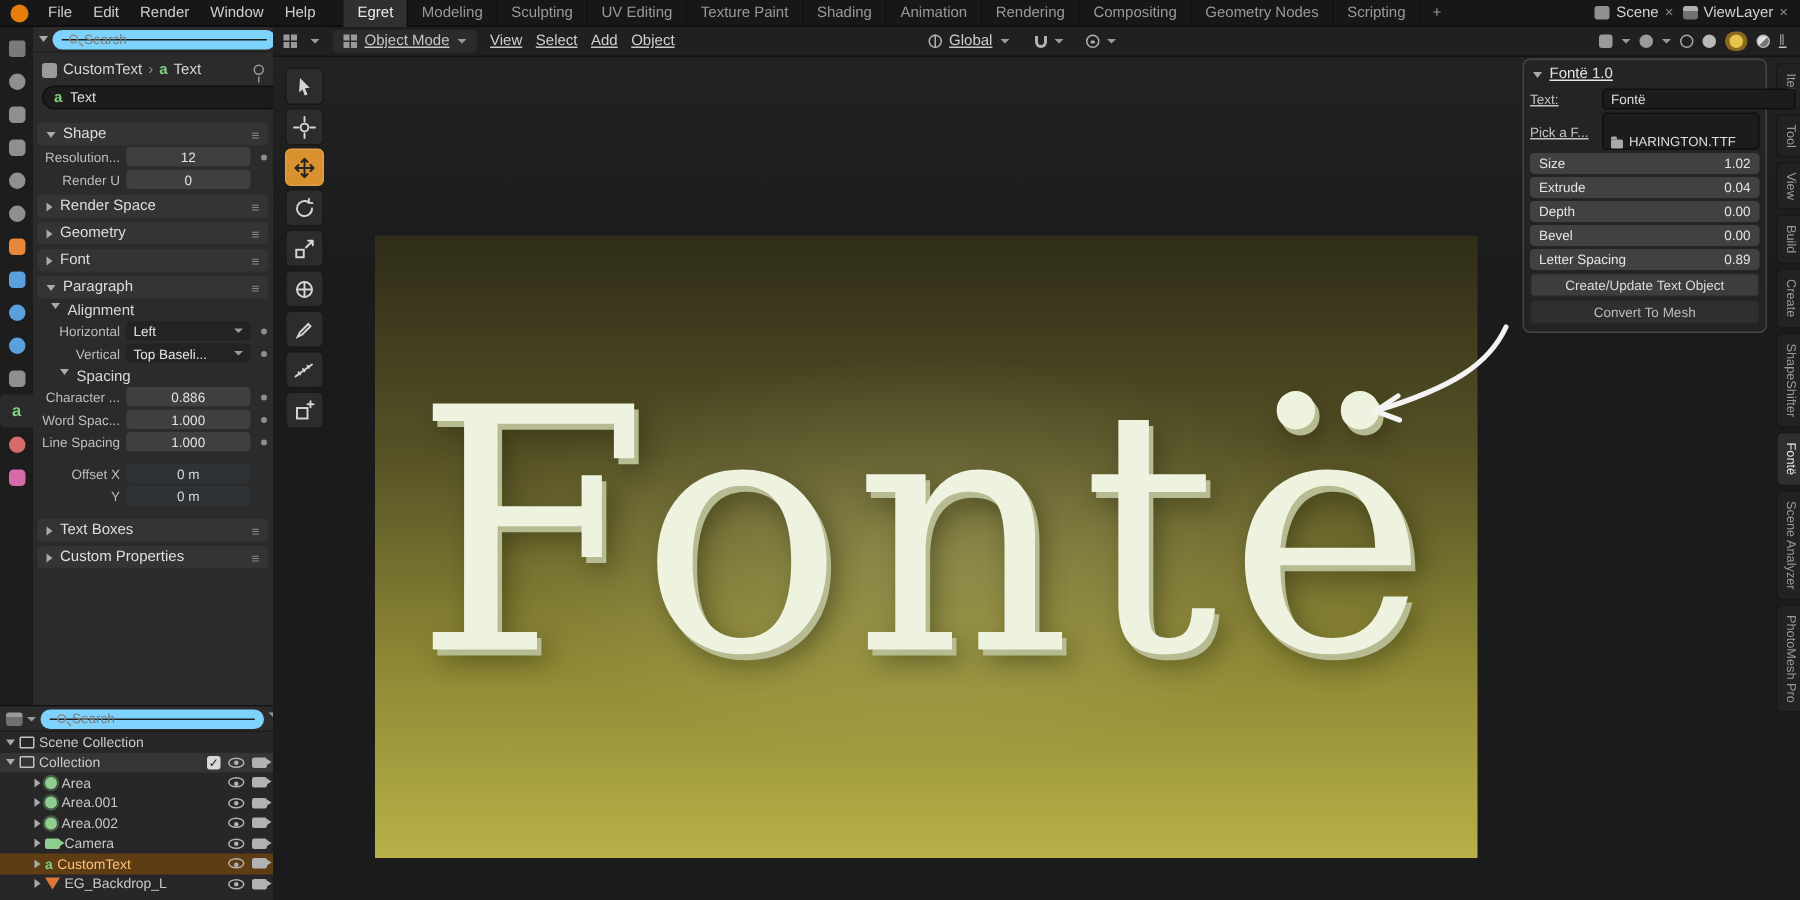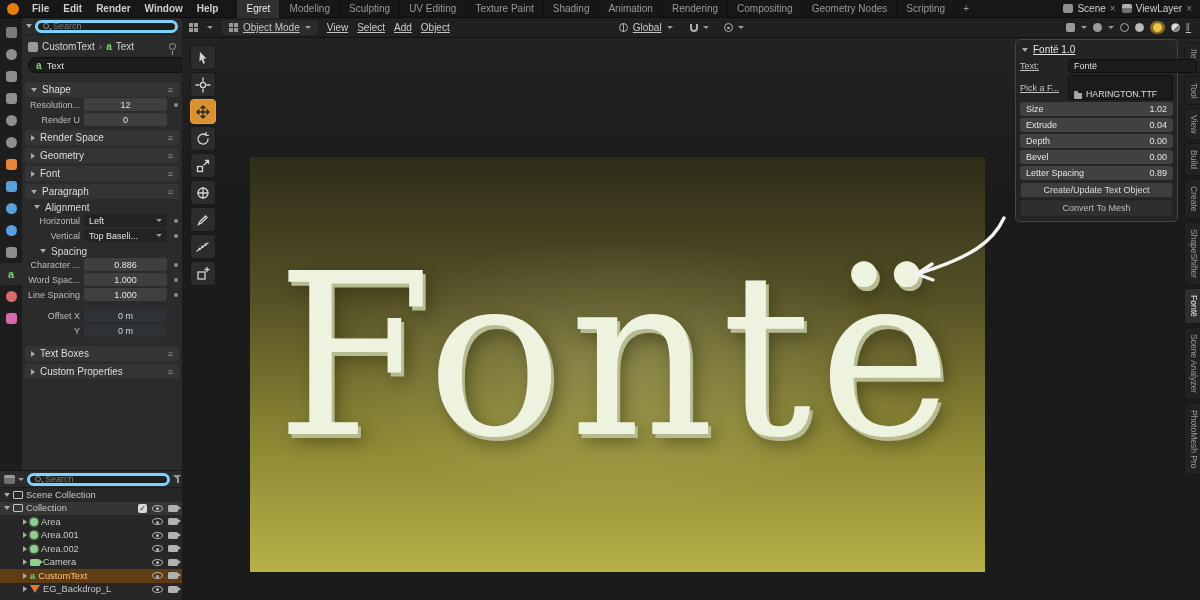--- a/index.html
+++ b/index.html
@@ -2,21 +2,21 @@
 <html><head>
 <meta charset="utf-8">
 <style>
   * { margin:0; padding:0; box-sizing:border-box; }
   html,body { width:1200px; height:600px; overflow:hidden; }
   body { background:#1a1a1a; font-family:"Liberation Sans", sans-serif; font-size:10px; color:#c5c5c5; position:relative; }
 
   
   #topbar { position:absolute; left:0; top:0; width:1200px; height:18px; background:#171717; border-bottom:1px solid #0d0d0d; display:flex; align-items:center; z-index:60; }
   .logo { width:12px; height:12px; border-radius:50%; background:#e87d0d; margin:0 6px 0 7px; flex:none; }
-  .menu { padding:0 7px; color:#cfcfcf; cursor:default;font-weight:bold; }
+  .menu { padding:0 7px; color:#cfcfcf; cursor:default; }
   .ws-tabs { display:flex; margin-left:12px; height:18px; }
   .ws-tab { display:flex; align-items:center; padding:0 9px; color:#999; border-right:1px solid #101010; }
   .ws-tab.active { background:#303030; color:#ececec; }
   .ws-add { display:flex; align-items:center; padding:0 8px; color:#999; }
   .topbar-right { margin-left:auto; display:flex; align-items:center; gap:6px; padding-right:8px; }
   .tb-widget { display:flex; align-items:center; gap:4px; color:#d0d0d0; }
   .tb-ic { width:10px; height:9px; background:#909090; border-radius:2px; }
   .tb-ic.layers { background:linear-gradient(180deg,#b0b0b0 40%,#707070 40%); }
   .tb-x { color:#8a8a8a; }
 
@@ -36,21 +36,21 @@
   #props-tabstrip { position:absolute; left:0; top:0; width:22px; height:452px; background:#1d1d1d; display:flex; flex-direction:column; align-items:stretch; padding-top:3px; }
   .ptab { height:22px; display:flex; align-items:center; justify-content:center; }
   .ptab-shape { width:11px; height:11px; border-radius:3px; background:#8f8f8f; }
   .ptab-shape.orange { background:#e8873a; } .ptab-shape.blue { background:#5aa0dc; }
   .ptab-shape.pink { background:#d76a6a; } .ptab-shape.magenta { background:#d76aa8; }
   .ptab-shape.round { border-radius:50%; }
   .ptab.active { background:#2b2b2b; border-radius:3px 0 0 3px; }
   .ptab-a { color:#7fd37f; font-weight:bold; font-size:11px; }
   #props-main { position:absolute; left:22px; top:0; width:160px; height:452px; }
   .panel-header { height:17px; display:flex; align-items:center; gap:3px; padding:0 4px; border-bottom:1px solid #202020; }
-  .search-box { flex:1; height:13px; background:#1e1e1e; border:3px solid #7dd3fc; border-radius:7px; display:flex; align-items:center; gap:4px; padding:0 5px; }
+  .search-box { flex:1; height:13px; background:#1e1e1e; border:6px solid #7dd3fc; border-radius:7px; display:flex; align-items:center; gap:4px; padding:0 5px; }
   .search-box input { flex:1; min-width:0; background:transparent; border:0; outline:0; color:#bbb; font-size:9px; font-family:inherit; }
   .search-box input::placeholder { color:#7d7d7d; }
   .breadcrumb { display:flex; align-items:center; gap:4px; padding:6px 6px 3px; color:#d4d4d4; }
   .bc-ic { width:10px; height:10px; background:#9a9a9a; border-radius:2px; flex:none; }
   .green-a { color:#7fd37f; font-weight:bold; }
   .bc-sep { color:#8a8a8a; }
   .ipin { width:7px; height:7px; border:1.5px solid #9a9a9a; border-radius:50%; position:relative; margin-left:auto; }
   .ipin::after { content:""; position:absolute; left:1.8px; top:6.5px; width:1.5px; height:4px; background:#9a9a9a; }
   .name-row { display:flex; align-items:center; gap:4px; padding:2px 6px 6px; }
   .name-field { flex:1; height:16px; background:#1c1c1c; border:1px solid #101010; border-radius:9px; display:flex; align-items:center; gap:5px; padding:0 7px; }
@@ -61,21 +61,21 @@
   .prow { display:flex; align-items:center; gap:4px; height:15px; padding-right:2px; }
   .plabel { width:58px; text-align:right; color:#bdbdbd; font-size:9px; flex:none; }
   .pfield { flex:1; height:13px; border-radius:3px; background:#3f3f3f; color:#e3e3e3; display:flex; align-items:center; justify-content:center; font-size:9px; }
   .pfield.drop { background:#232323; justify-content:flex-start; padding:0 5px; }
   .pfield.drop .dv { flex:1; text-align:left; }
   .pfield.unit { background:#2e3237; color:#d6dade; }
   .dotcol { width:9px; flex:none; display:flex; justify-content:center; }
   .kdot { width:4px; height:4px; border-radius:50%; background:#8d8d8d; }
   .chkbox { width:11px; height:11px; background:#1e1e1e; border:1px solid #0e0e0e; border-radius:2px; flex:none; }
   .chk-label { color:#c9c9c9; font-size:9px; }
-  .subsec { display:flex; align-items:center; gap:5px; padding:3px 6px 1px 12px; color:#d8d8d8; height:14px; }
+  .subsec { display:flex; align-items:flex-start; gap:5px; padding:3px 6px 1px 12px; color:#d8d8d8; height:14px; }
   .subsec2 { padding-left:18px; }
 
   
   #outliner { position:absolute; left:0; top:470px; width:182px; height:130px; background:#272727; border-top:1px solid #141414; overflow:hidden; }
   .ol-header { height:17px; background:#2b2b2b; display:flex; align-items:center; gap:3px; padding:0 4px; border-bottom:1px solid #1c1c1c; }
   .ol-ed-ic { width:11px; height:9px; background:linear-gradient(180deg,#9a9a9a 30%,#6f6f6f 30%); border-radius:2px; flex:none; }
   .ifunnel { position:relative; width:9px; height:10px; flex:none; }
   .ifunnel::before { content:""; position:absolute; left:0; top:1px; border-top:4px solid #9a9a9a; border-left:4.5px solid transparent; border-right:4.5px solid transparent; }
   .ifunnel::after { content:""; position:absolute; left:4px; top:4px; width:1.5px; height:5px; background:#9a9a9a; }
   .ol-row { height:13.5px; display:flex; align-items:center; gap:3px; padding:0 4px; color:#c9c9c9; font-size:9.3px; }

